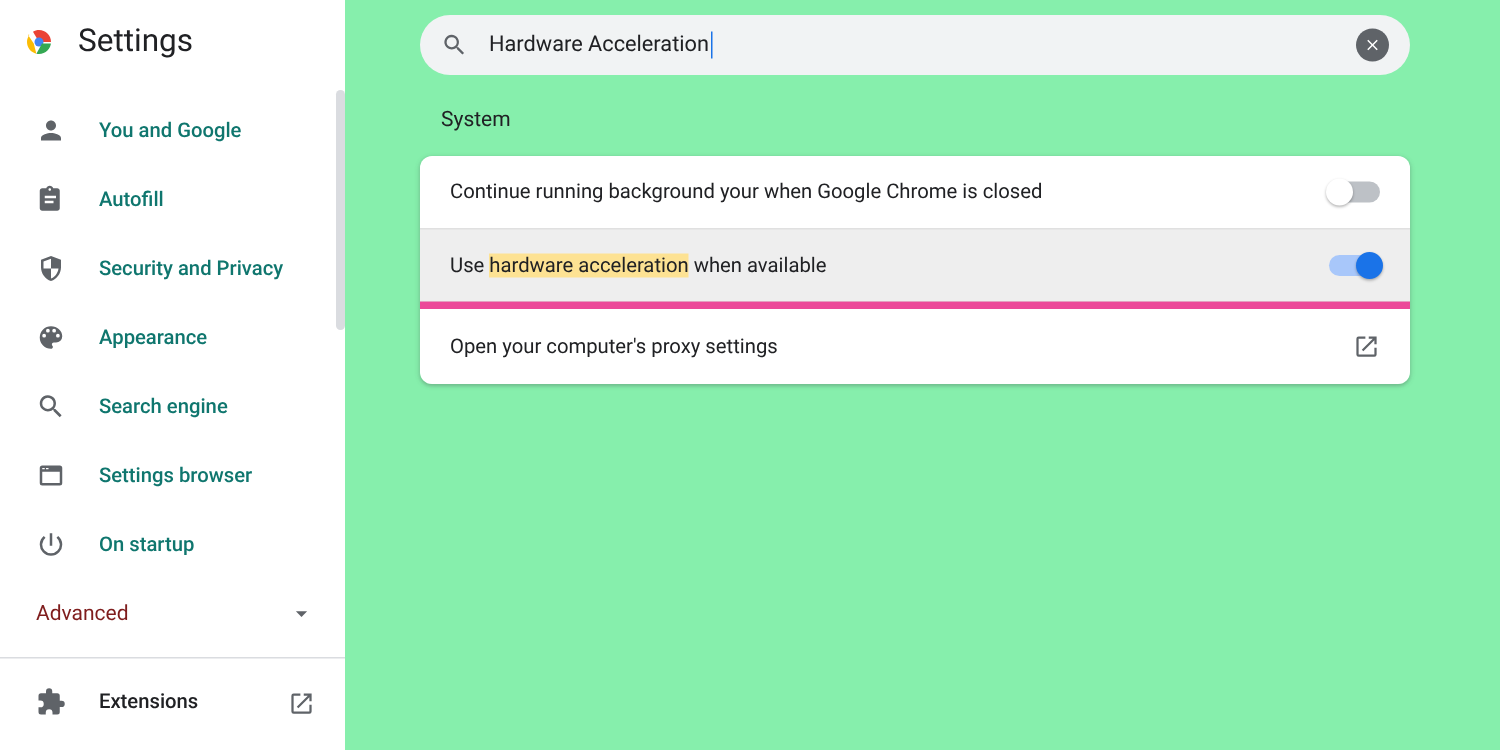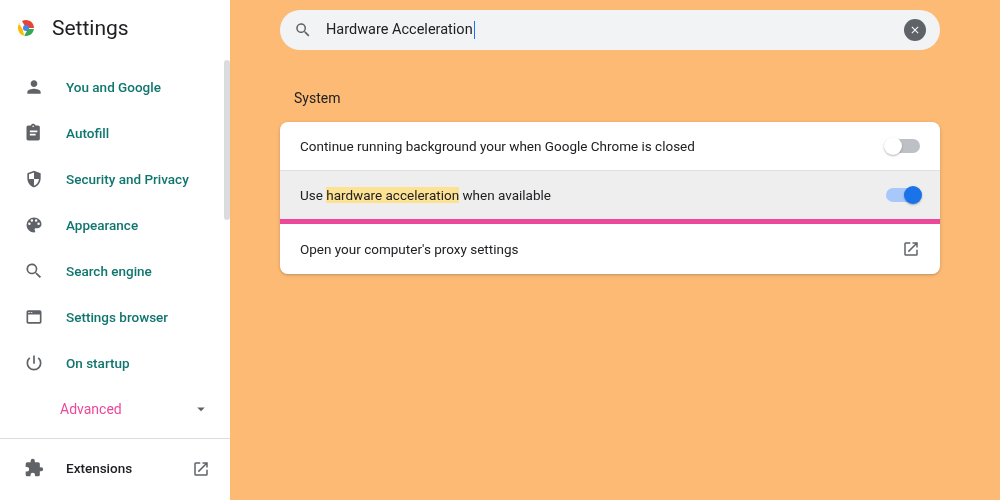--- a/index.html
+++ b/index.html
@@ -7,35 +7,35 @@
     .layout { display: flex; height: 100%; }
     
     
     .sidebar { width: 230px; padding-top: 12px; background: #fff; position: relative; }
     .header { display: flex; align-items: center; padding: 4px 20px 16px 14px; }
     .chrome-logo { width: 24px; height: 24px; margin-right: 14px; }
     .header-title { font-size: 21px; color: #202124; font-weight: 400; }
     .nav-list { list-style: none; padding-top: 8px; }
     .nav-item { display: flex; align-items: center; padding: 13px 36px 13px 24px; cursor: pointer; font-size: 13.5px; font-weight: 500; color: #0f766e; text-align: right; }
     .nav-icon { width: 20px; height: 20px; margin-right: 22px; fill: #5f6368; flex-shrink: 0; display:flex; align-items:center; justify-content:center;}
-    .advanced-row { display: flex; align-items: center; justify-content: space-between; padding: 14px 20px 14px 24px; font-size: 14px; color: #ec4899; cursor: pointer; margin-left: 36px; }
+    .advanced-row { display: flex; align-items: center; justify-content: space-between; padding: 14px 20px 14px 24px; font-size: 14px; color: #7f1d1d; cursor: pointer; }
     .divider { height: 1px; background: #dadce0; margin: 6px 0; }
     .ext-row { display: flex; align-items: flex-end; padding: 13px 20px 13px 24px; font-size: 13.5px; font-weight: 500; color: #202124; justify-content: space-between; cursor:pointer;}
     .ext-left { display:flex; align-items:center; }
     
     .scrollbar { position: absolute; right: 0; top: 60px; width: 6px; height: 160px; background: #dadce0; border-radius: 3px; }
     
     
-    .main { flex: 1; padding: 10px 60px 12px 50px; background:#fdba74;}
+    .main { flex: 1; padding: 10px 60px 12px 50px; background:#86efac;}
     .search { display:flex; align-items:center; height: 40px; background: #f1f3f4; border-radius: 22px; padding: 0 14px; }
     .search-icon { fill: #5f6368; width: 18px; height: 18px; margin-right: 14px; }
     .clear-btn { width:22px; height:22px; border-radius:50%; background:#5f6368; display:flex; align-items:center; justify-content:center; cursor:pointer;}
     .cursor { display:inline-block; width:1px; height:18px; background:#1a73e8; vertical-align:middle; margin-left:1px;}
     
-    .section-title { font-size: 14px; color:#202124; margin: 40px 0 16px 14px; font-weight:400;}
+    .section-title { font-size: 14px; color:#202124; margin: 22px 0 16px 14px; font-weight:400;}
     
     .card { border-radius: 8px; box-shadow: 0 1px 2px rgba(60,64,67,.2), 0 1px 3px 1px rgba(60,64,67,.1); overflow:hidden;}
     .row { display:flex; align-items:center; justify-content:space-between; padding: 16px 20px; font-size: 13.5px; color:#202124; background:#fff;}
     .row.highlighted { background:#eeeeee; }
     .row + .row { border-top:5px solid #ec4899;}
     .row.highlighted { border-top:1px solid #e0e0e0;}
     
     mark { background: #fde293; color:#202124; padding:0;}
     
     

